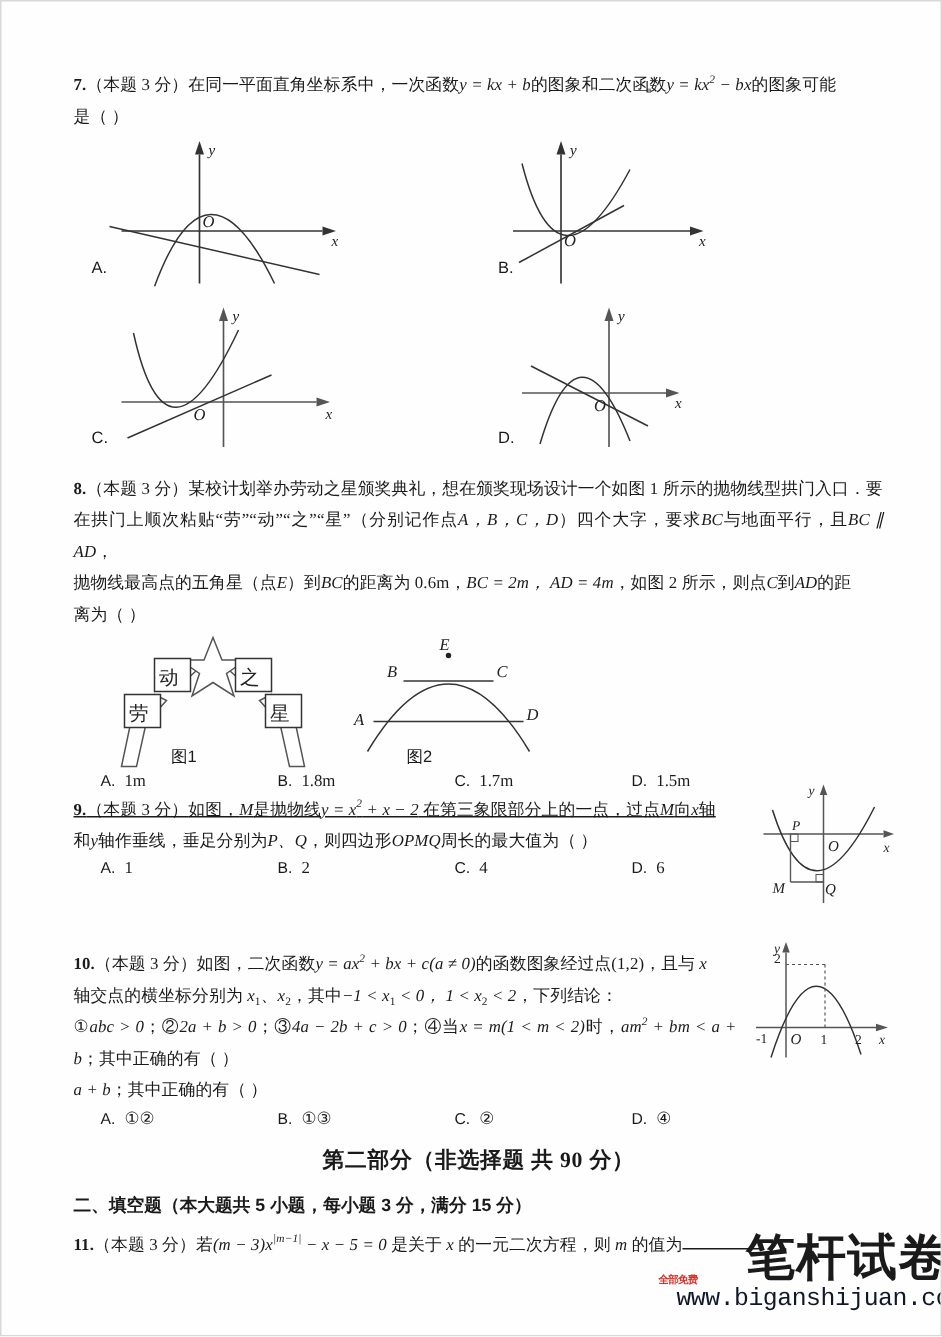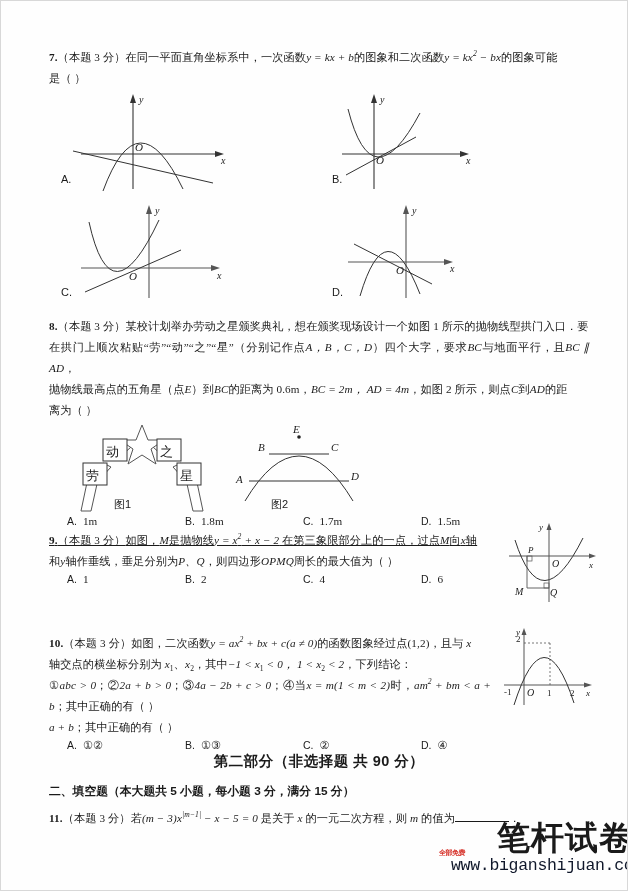--- a/index.html
+++ b/index.html
@@ -379,21 +379,21 @@
           <span class="lab">C.</span>
           <span>②</span>
         </div>
         <div class="ch">
           <span class="lab">D.</span>
           <span>④</span>
         </div>
       </div>
     </div>
 
-    <div class="part-title" style="margin-top:0;">第二部分（非选择题  共 90 分）</div>
+    <div class="part-title" style="margin-top:12px;font-family:Liberation Serif, serif;">第二部分（非选择题  共 90 分）</div>
 
     <div class="sec-title" style="margin-top:13px;">二、填空题（本大题共 5 小题，每小题 3 分，满分 15 分）</div>
 
     <div class="qtext" style="margin-top:8px;">
       <span class="num">11</span><span class="num">.</span><span>（本题 3 分）</span><span>若</span><i>(m − 3)x</i><sup><i>|m−1|</i></sup><i> − x − 5 = 0</i><span> 是关于 </span><i>x</i><span> 的一元二次方程，则 </span><i>m</i><span> 的值为</span><span class="blank-line"></span><span>．</span>
     </div>
 
   </div>
 
   <div id="watermark">

